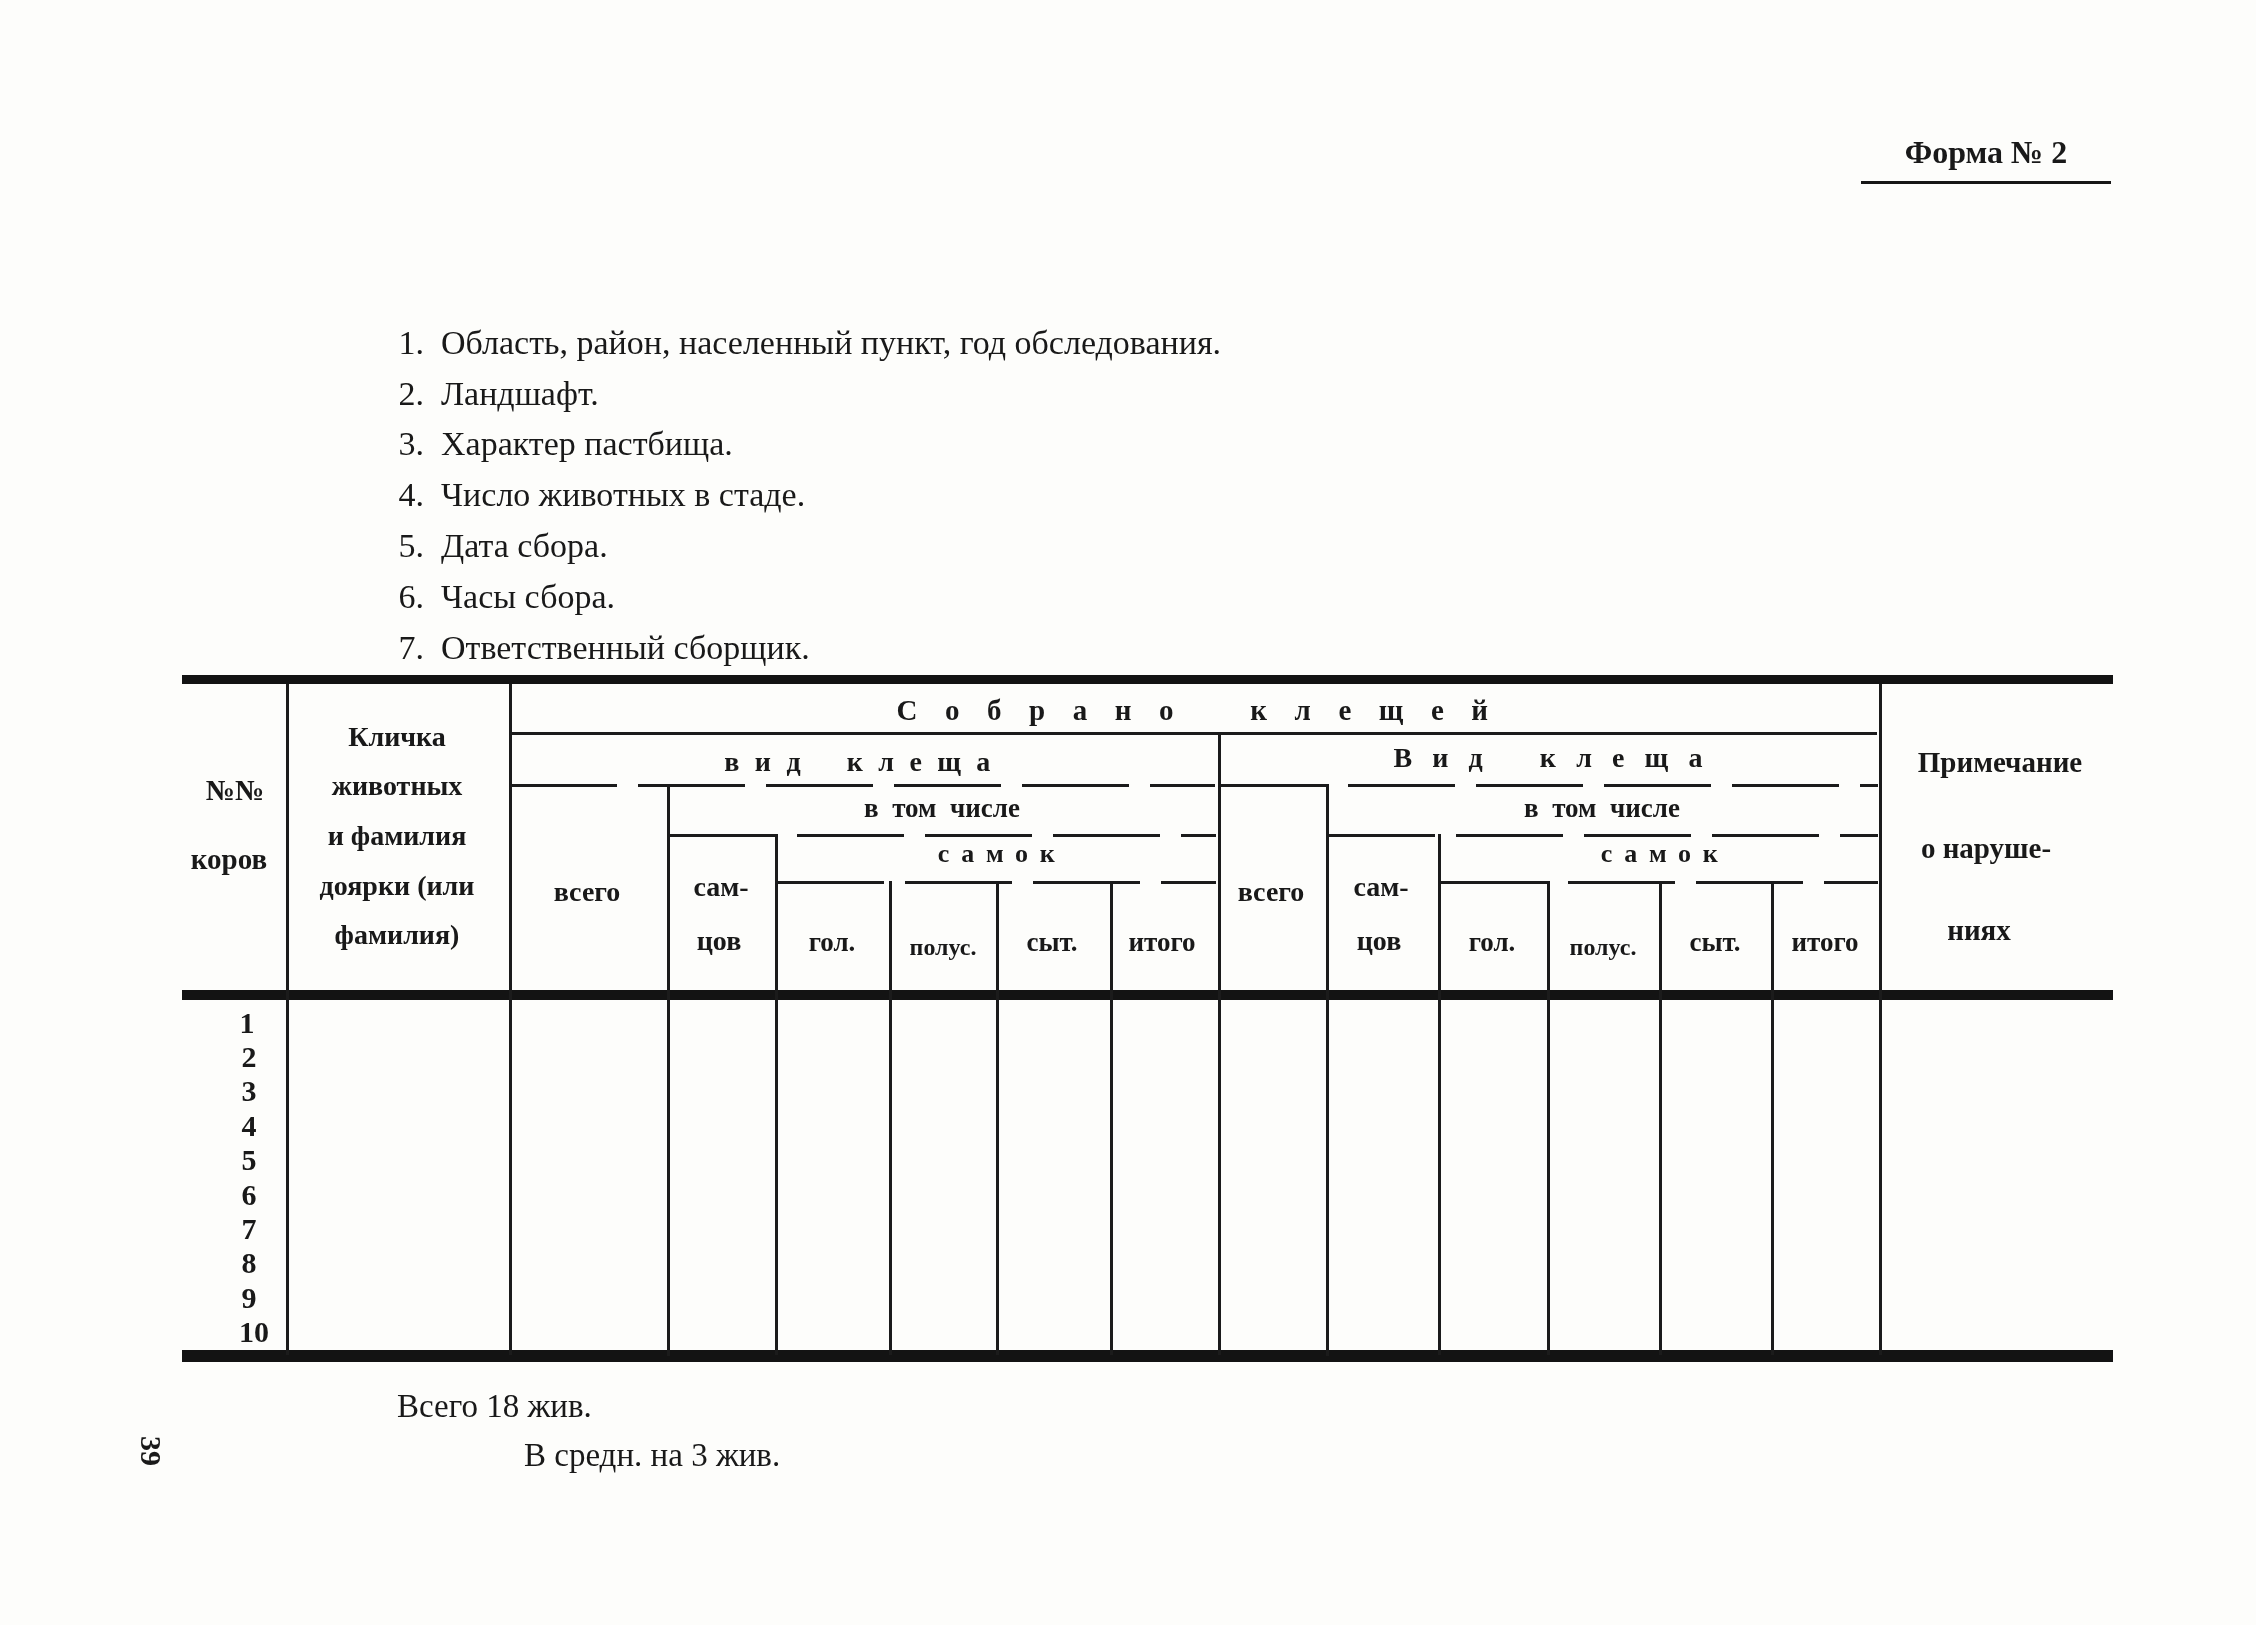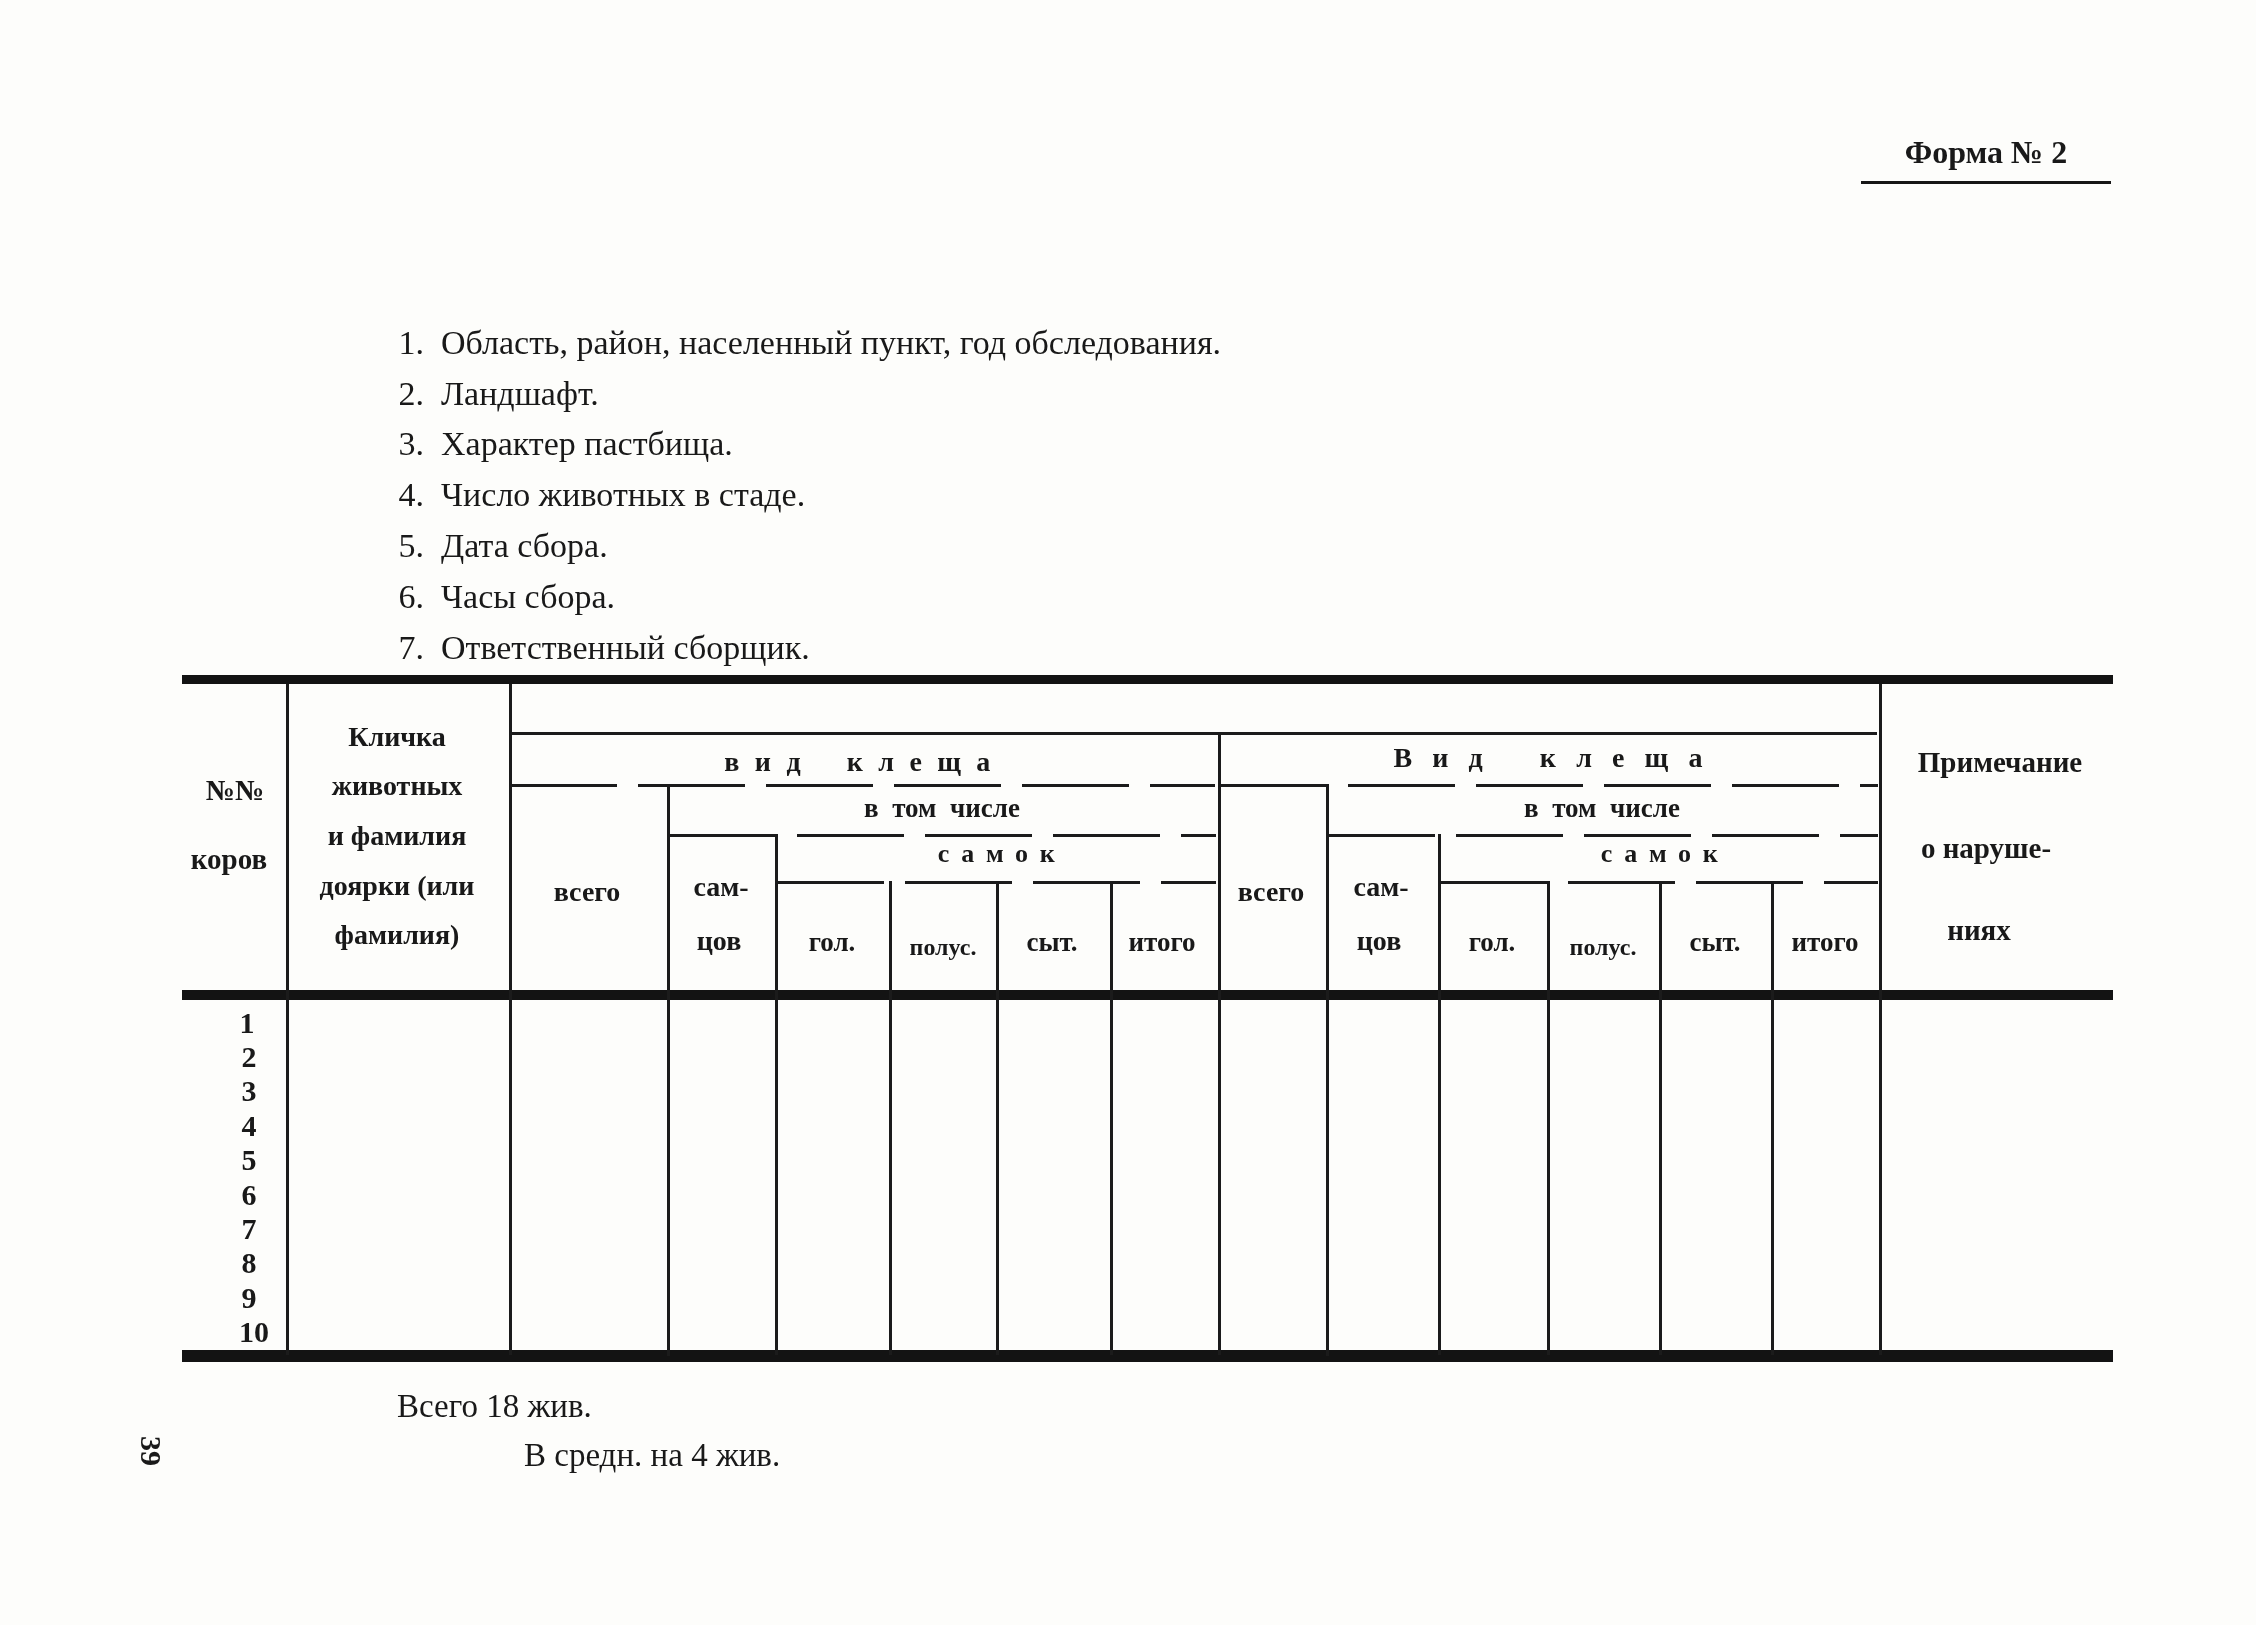--- a/index.html
+++ b/index.html
@@ -101,20 +101,21 @@
 
   <div class="lbl" style="left:235px;top:776px;font-size:29px">№№</div>
   <div class="lbl" style="left:229px;top:845px;font-size:29px">коров</div>
 
   <div class="lbl" style="left:397px;top:723px;font-size:28px">Кличка</div>
   <div class="lbl" style="left:397px;top:772px;font-size:28px">животных</div>
   <div class="lbl" style="left:397px;top:822px;font-size:28px">и фамилия</div>
   <div class="lbl" style="left:397px;top:872px;font-size:28px">доярки (или</div>
   <div class="lbl" style="left:397px;top:921px;font-size:28px">фамилия)</div>
 
+  <div class="lbl sp-wide" style="left:1206px;top:696px;font-size:29px">Собрано клещей</div>
 
   <div class="lbl sp-mid" style="left:865px;top:748px;font-size:28px">вид клеща</div>
   <div class="lbl sp-mid2" style="left:1558px;top:744px;font-size:28px">Вид клеща</div>
 
   <div class="lbl" style="left:942px;top:795px;font-size:27px;word-spacing:0.25em">в том числе</div>
   <div class="lbl" style="left:1602px;top:795px;font-size:27px;word-spacing:0.25em">в том числе</div>
 
   <div class="lbl sp-sm" style="left:1002px;top:841px;font-size:26px">самок</div>
   <div class="lbl sp-sm" style="left:1665px;top:841px;font-size:26px">самок</div>
 
@@ -143,18 +144,18 @@
   <div class="rownum" style="left:249px;top:1076px">3</div>
   <div class="rownum" style="left:249px;top:1111px">4</div>
   <div class="rownum" style="left:249px;top:1145px">5</div>
   <div class="rownum" style="left:249px;top:1180px">6</div>
   <div class="rownum" style="left:249px;top:1214px">7</div>
   <div class="rownum" style="left:249px;top:1248px">8</div>
   <div class="rownum" style="left:249px;top:1283px">9</div>
   <div class="rownum" style="left:254px;top:1317px">10</div>
 
   <div class="foot" style="left:397px;top:1388px">Всего 18 жив.</div>
-  <div class="foot" style="left:524px;top:1437px">В средн. на 4 жив.</div>
+  <div class="foot" style="left:524px;top:1437px">В средн. на 3 жив.</div>
 
   <div class="pgnum">39</div>
 
 </div>
 
 
 </body></html>

